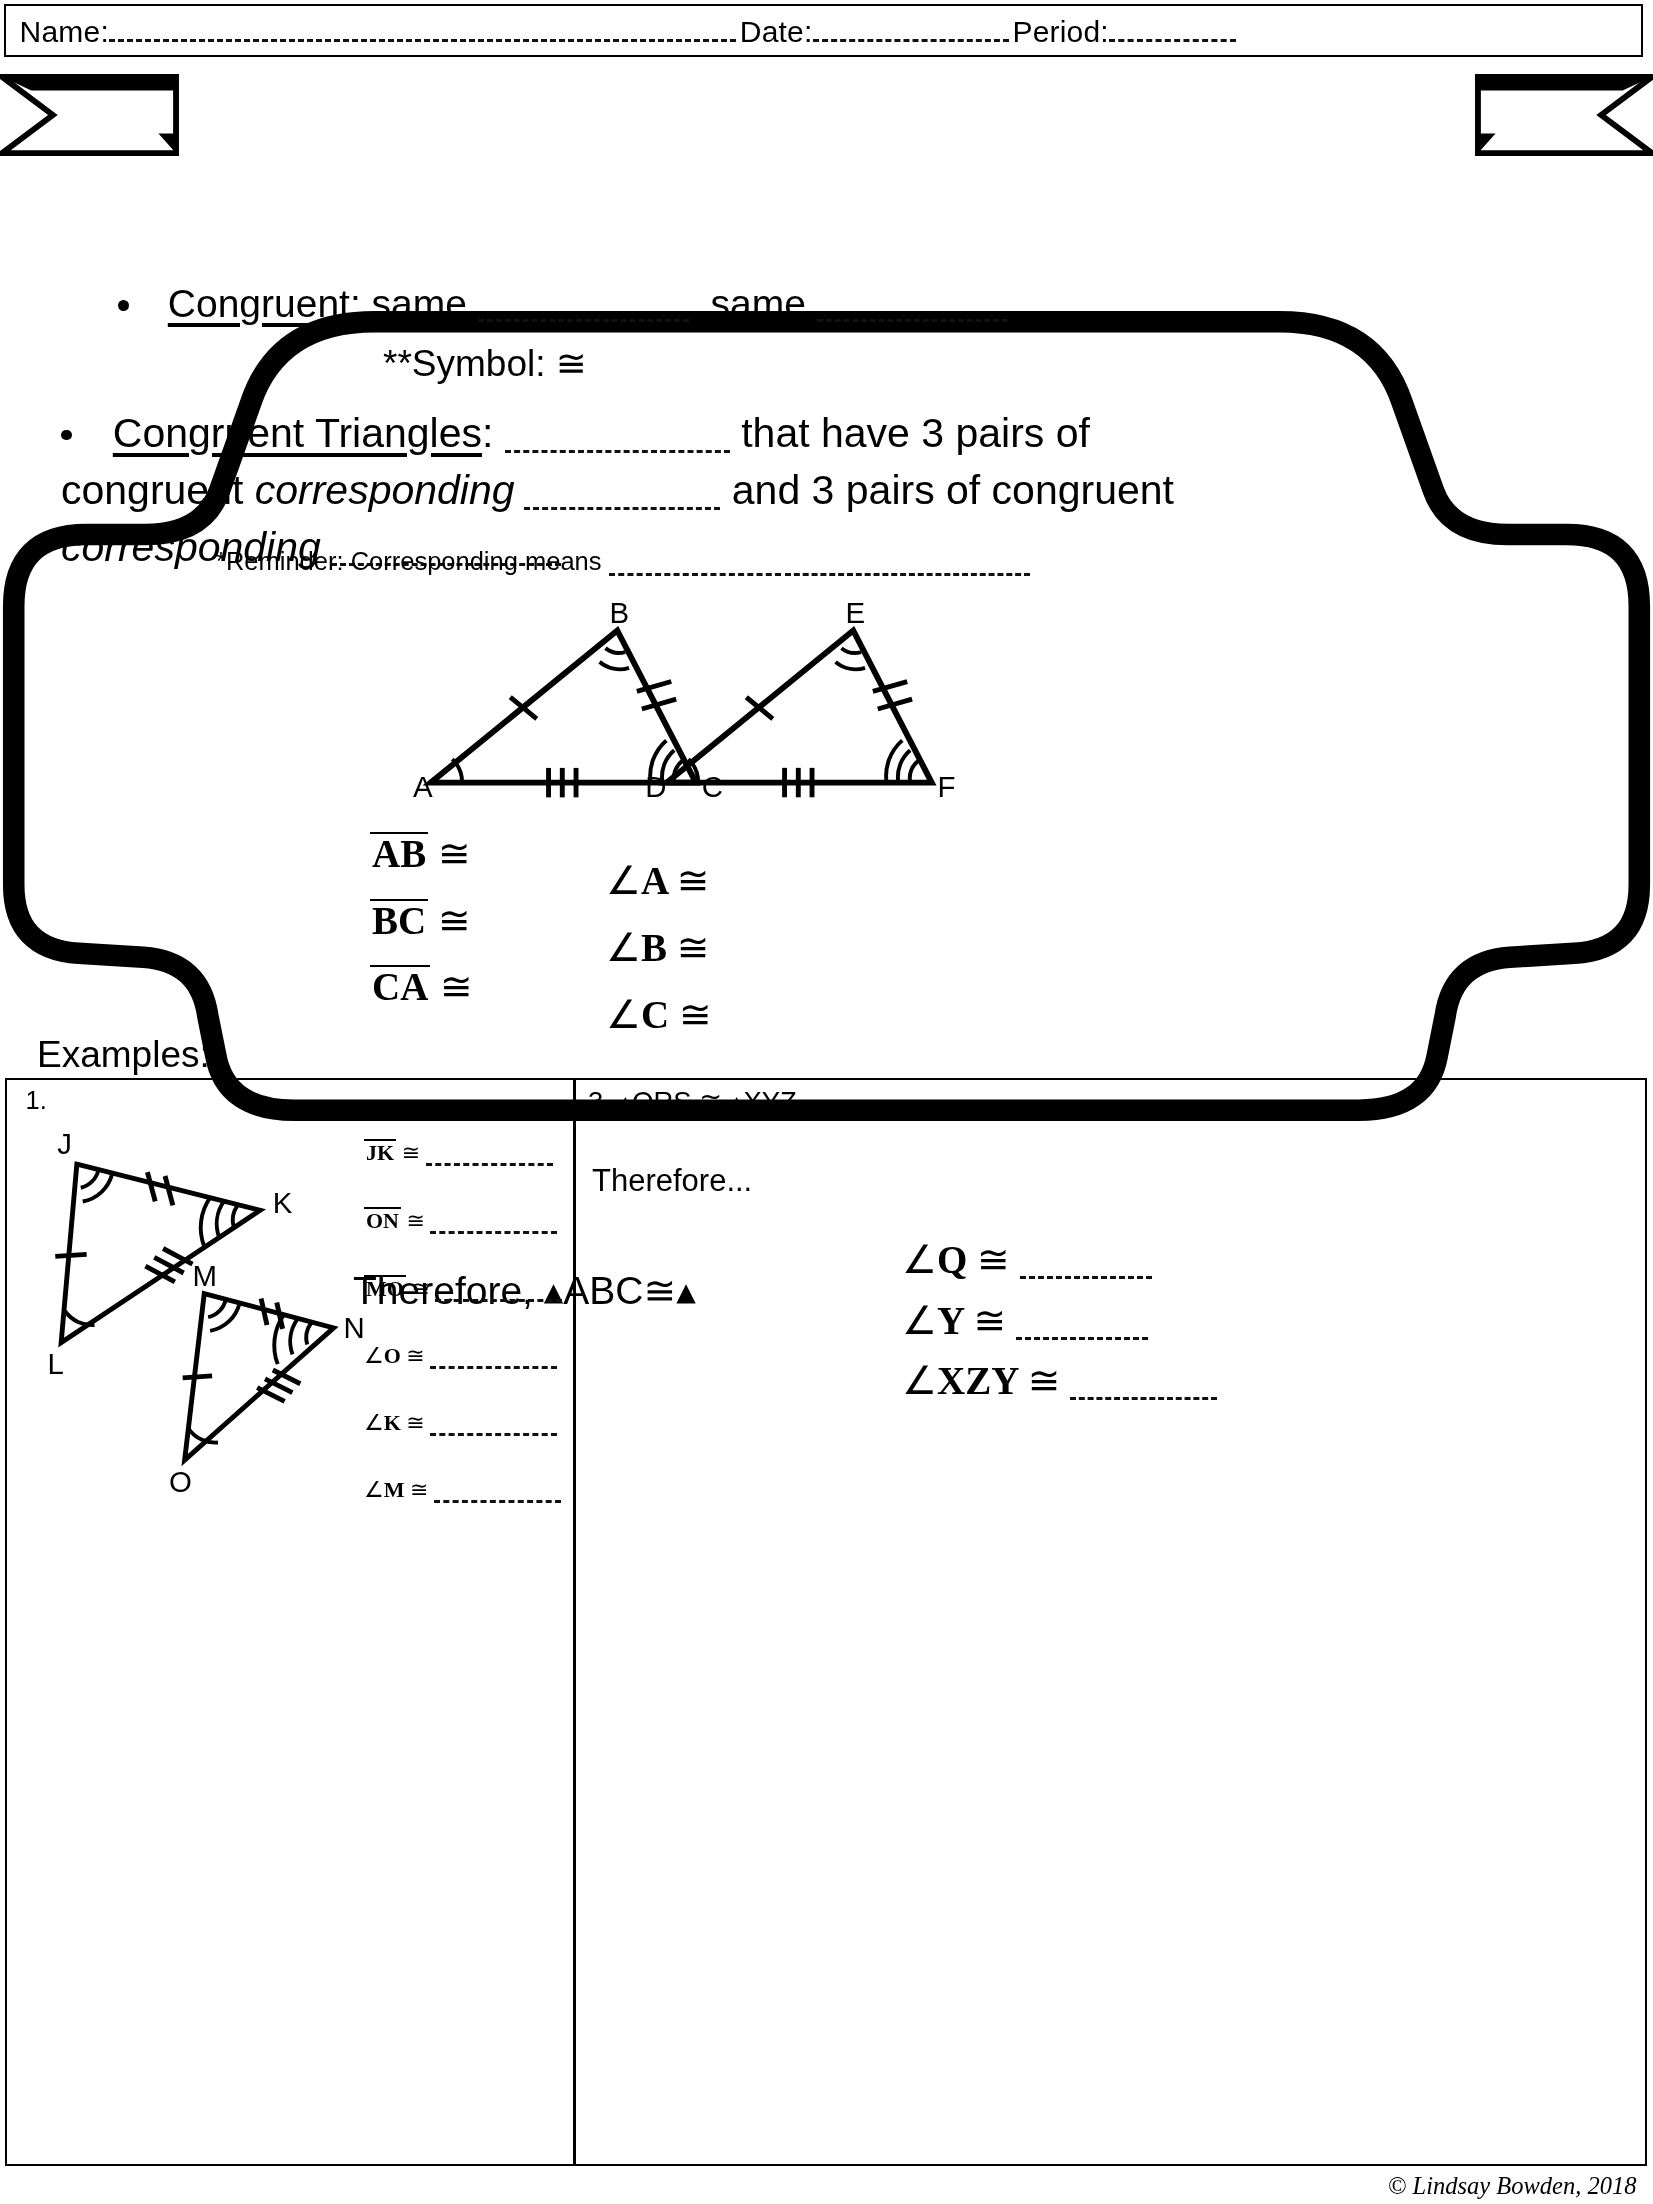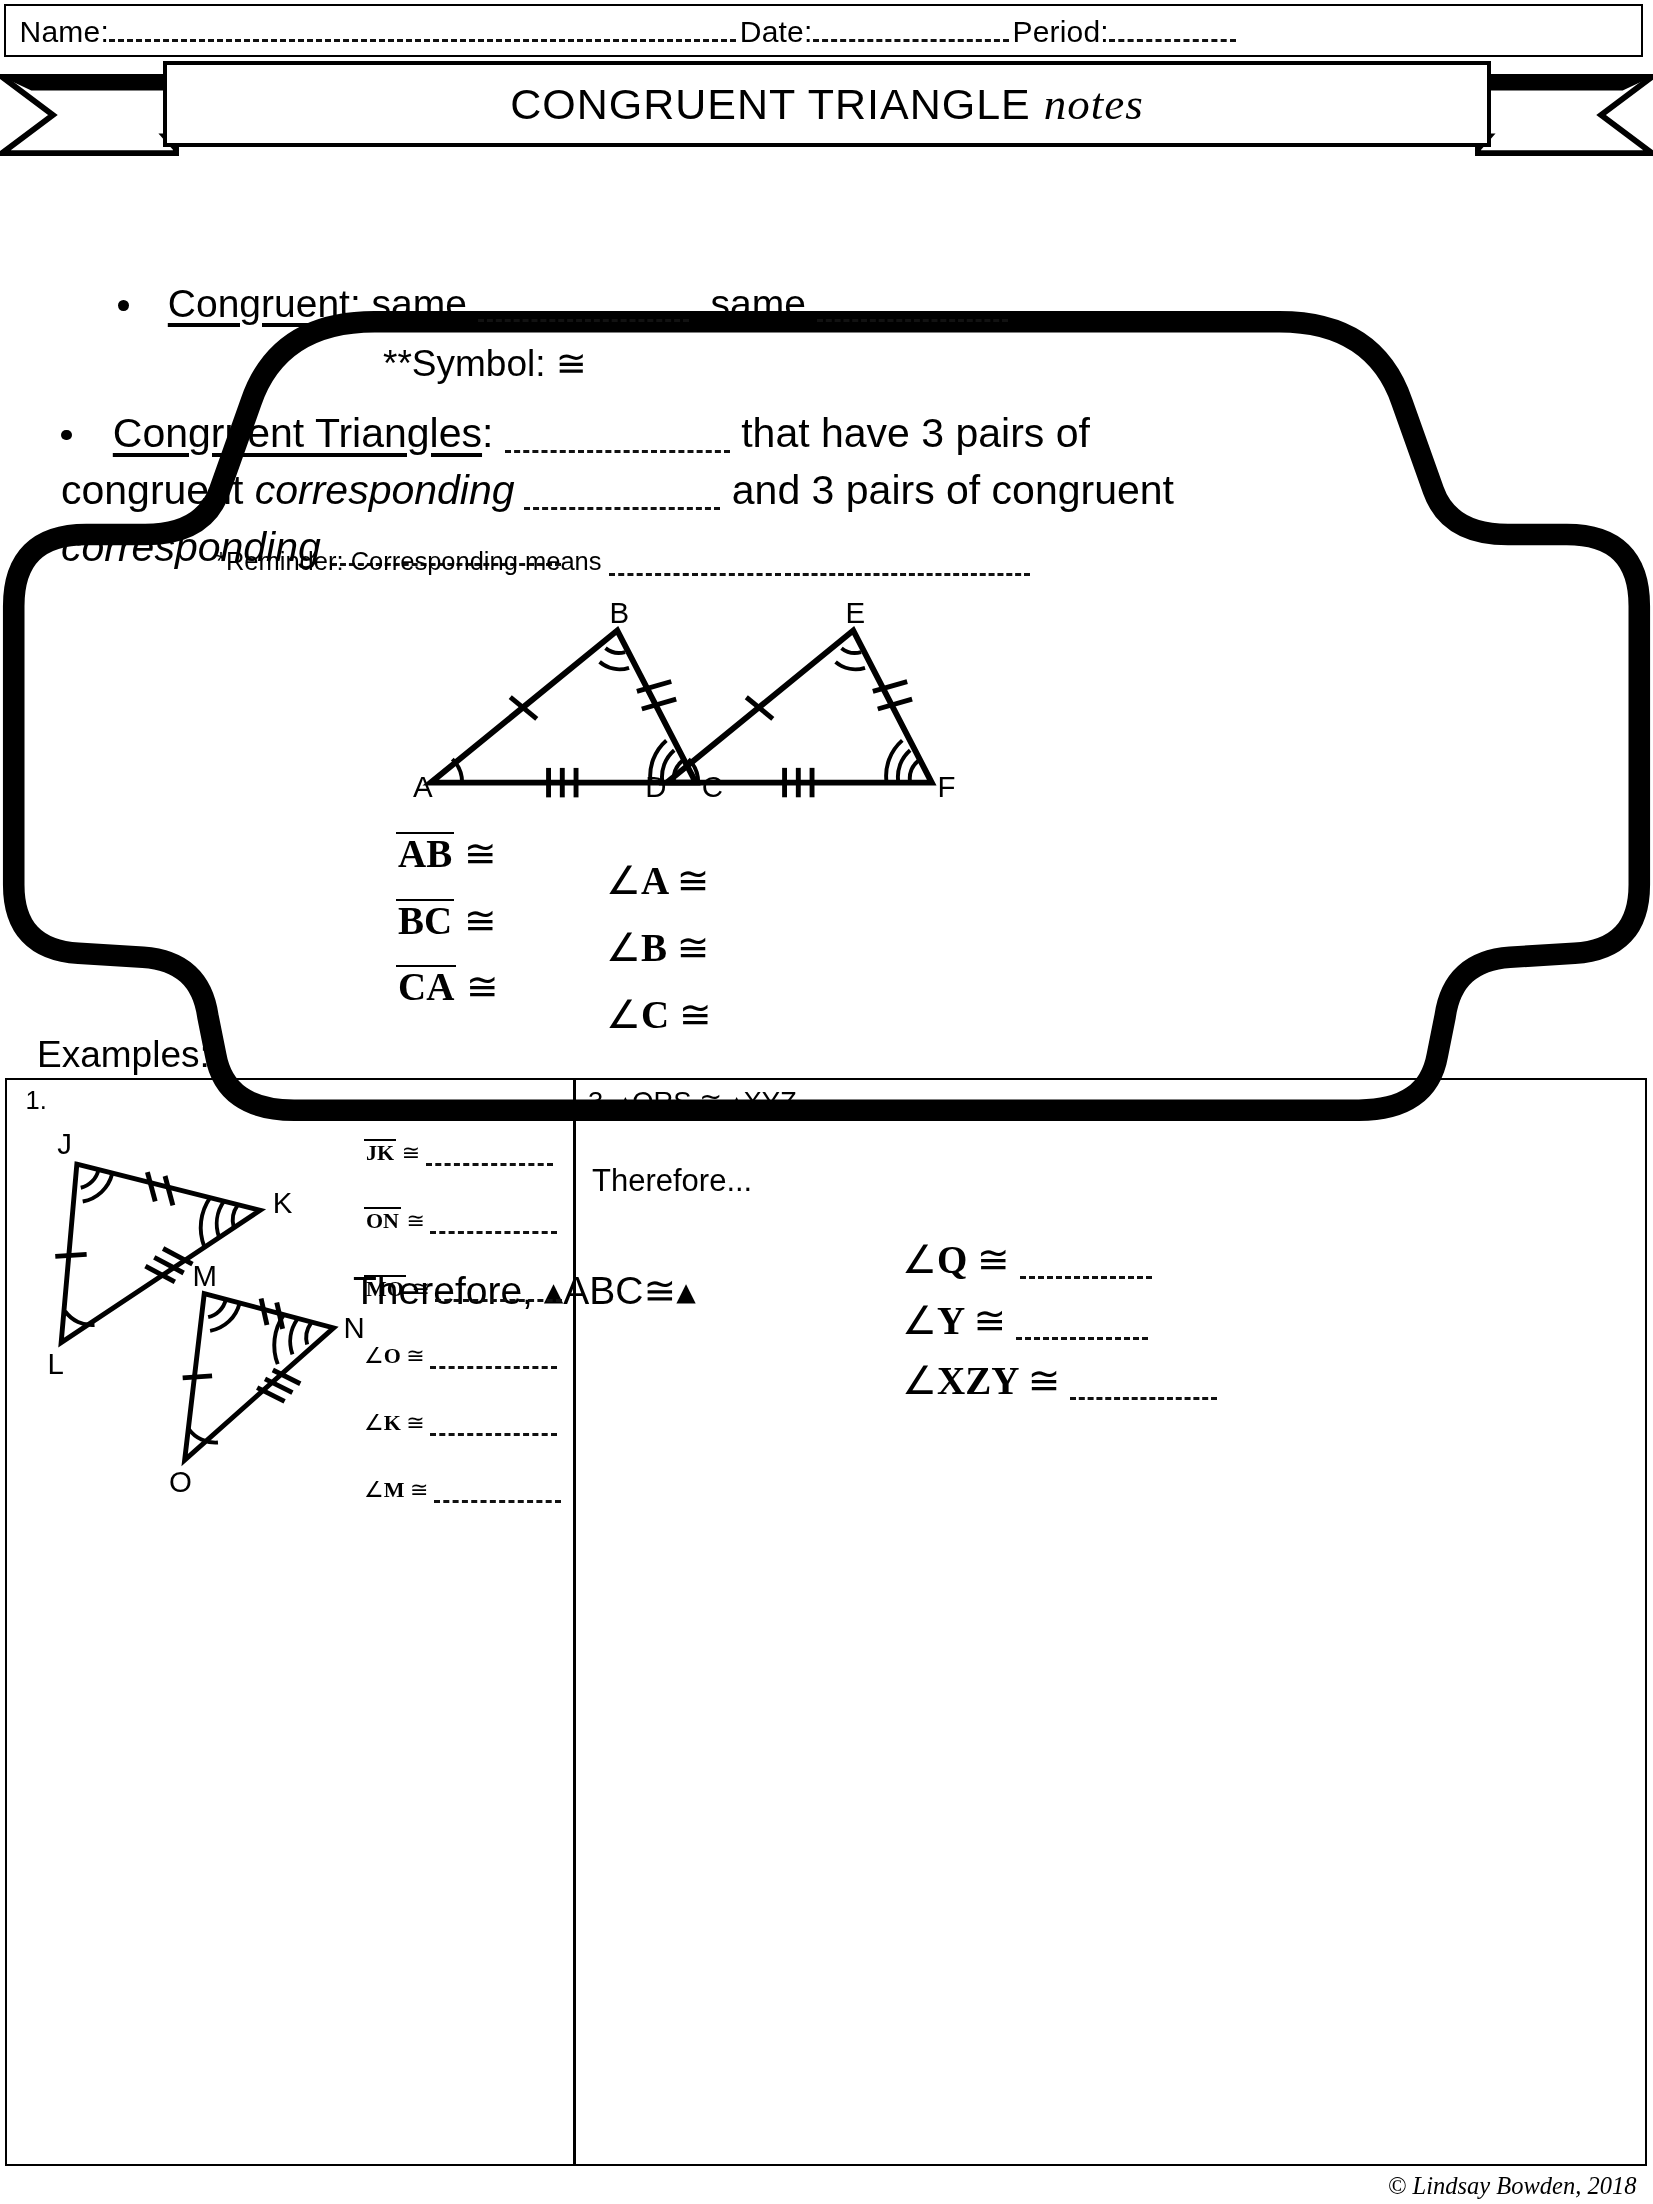--- a/index.html
+++ b/index.html
@@ -64,21 +64,21 @@
   .ital{font-style:italic;}
   #reminder{position:absolute;left:216px;top:284px;font-size:25.5px;white-space:nowrap;}
 
   
   #triBig{position:absolute;left:186px;top:338px;width:784px;height:216px;}
   #triBig2{position:absolute;left:608px;top:338px;width:412px;height:216px;}
 
   
   #congCols{position:absolute;left:0;top:568px;width:1654px;}
   .congCol{position:absolute;font-family:"Liberation Serif",serif;font-weight:bold;font-size:39px;}
-  #congLeft{left:370px;top:0;margin-left:26px;}
+  #congLeft{left:370px;top:0;}
   #congRight{left:606px;top:27.4px;}
   .congItem{margin-bottom:21.6px;white-space:nowrap;}
   .ovl{border-top:2.9px solid #000;padding:0 2px;display:inline-block;line-height:1.05;}
   .cg{font-family:"DejaVu Sans",sans-serif;font-weight:normal;}
 
   #therefore{
     position:absolute;left:353px;top:1005px;font-size:39px;white-space:nowrap;
   }
 
   
@@ -128,23 +128,20 @@
     <svg id="tailL" class="ribbonTail" viewBox="0 0 180 90">
       <path d="M0,6 L178,6 L178,84 L0,84 L52,45 Z" fill="#fff" stroke="#000" stroke-width="6"></path>
       <path d="M0,6 L178,6 L178,20 L30,20 Z" fill="#000"></path>
       <path d="M160,64 L178,64 L178,84 Z" fill="#000"></path>
     </svg>
     <svg id="tailR" class="ribbonTail" viewBox="0 0 180 90">
       <path d="M180,6 L2,6 L2,84 L180,84 L128,45 Z" fill="#fff" stroke="#000" stroke-width="6"></path>
       <path d="M180,6 L2,6 L2,20 L150,20 Z" fill="#000"></path>
       <path d="M20,64 L2,64 L2,84 Z" fill="#000"></path>
     </svg>
-    <div id="bannerBox">
-      <div id="bannerTitle"><span>CONGRUENT TRIANGLE </span><span class="cursive">notes</span></div>
-    </div>
   </div>
 
   <svg id="frameSvg" viewBox="0 0 1687 930" preserveAspectRatio="none">
     <path d="
       M 280,30
       L 1100,30
       Q 1190,30 1215,105
       L 1255,190
       Q 1275,235 1340,235
       L 1395,235

